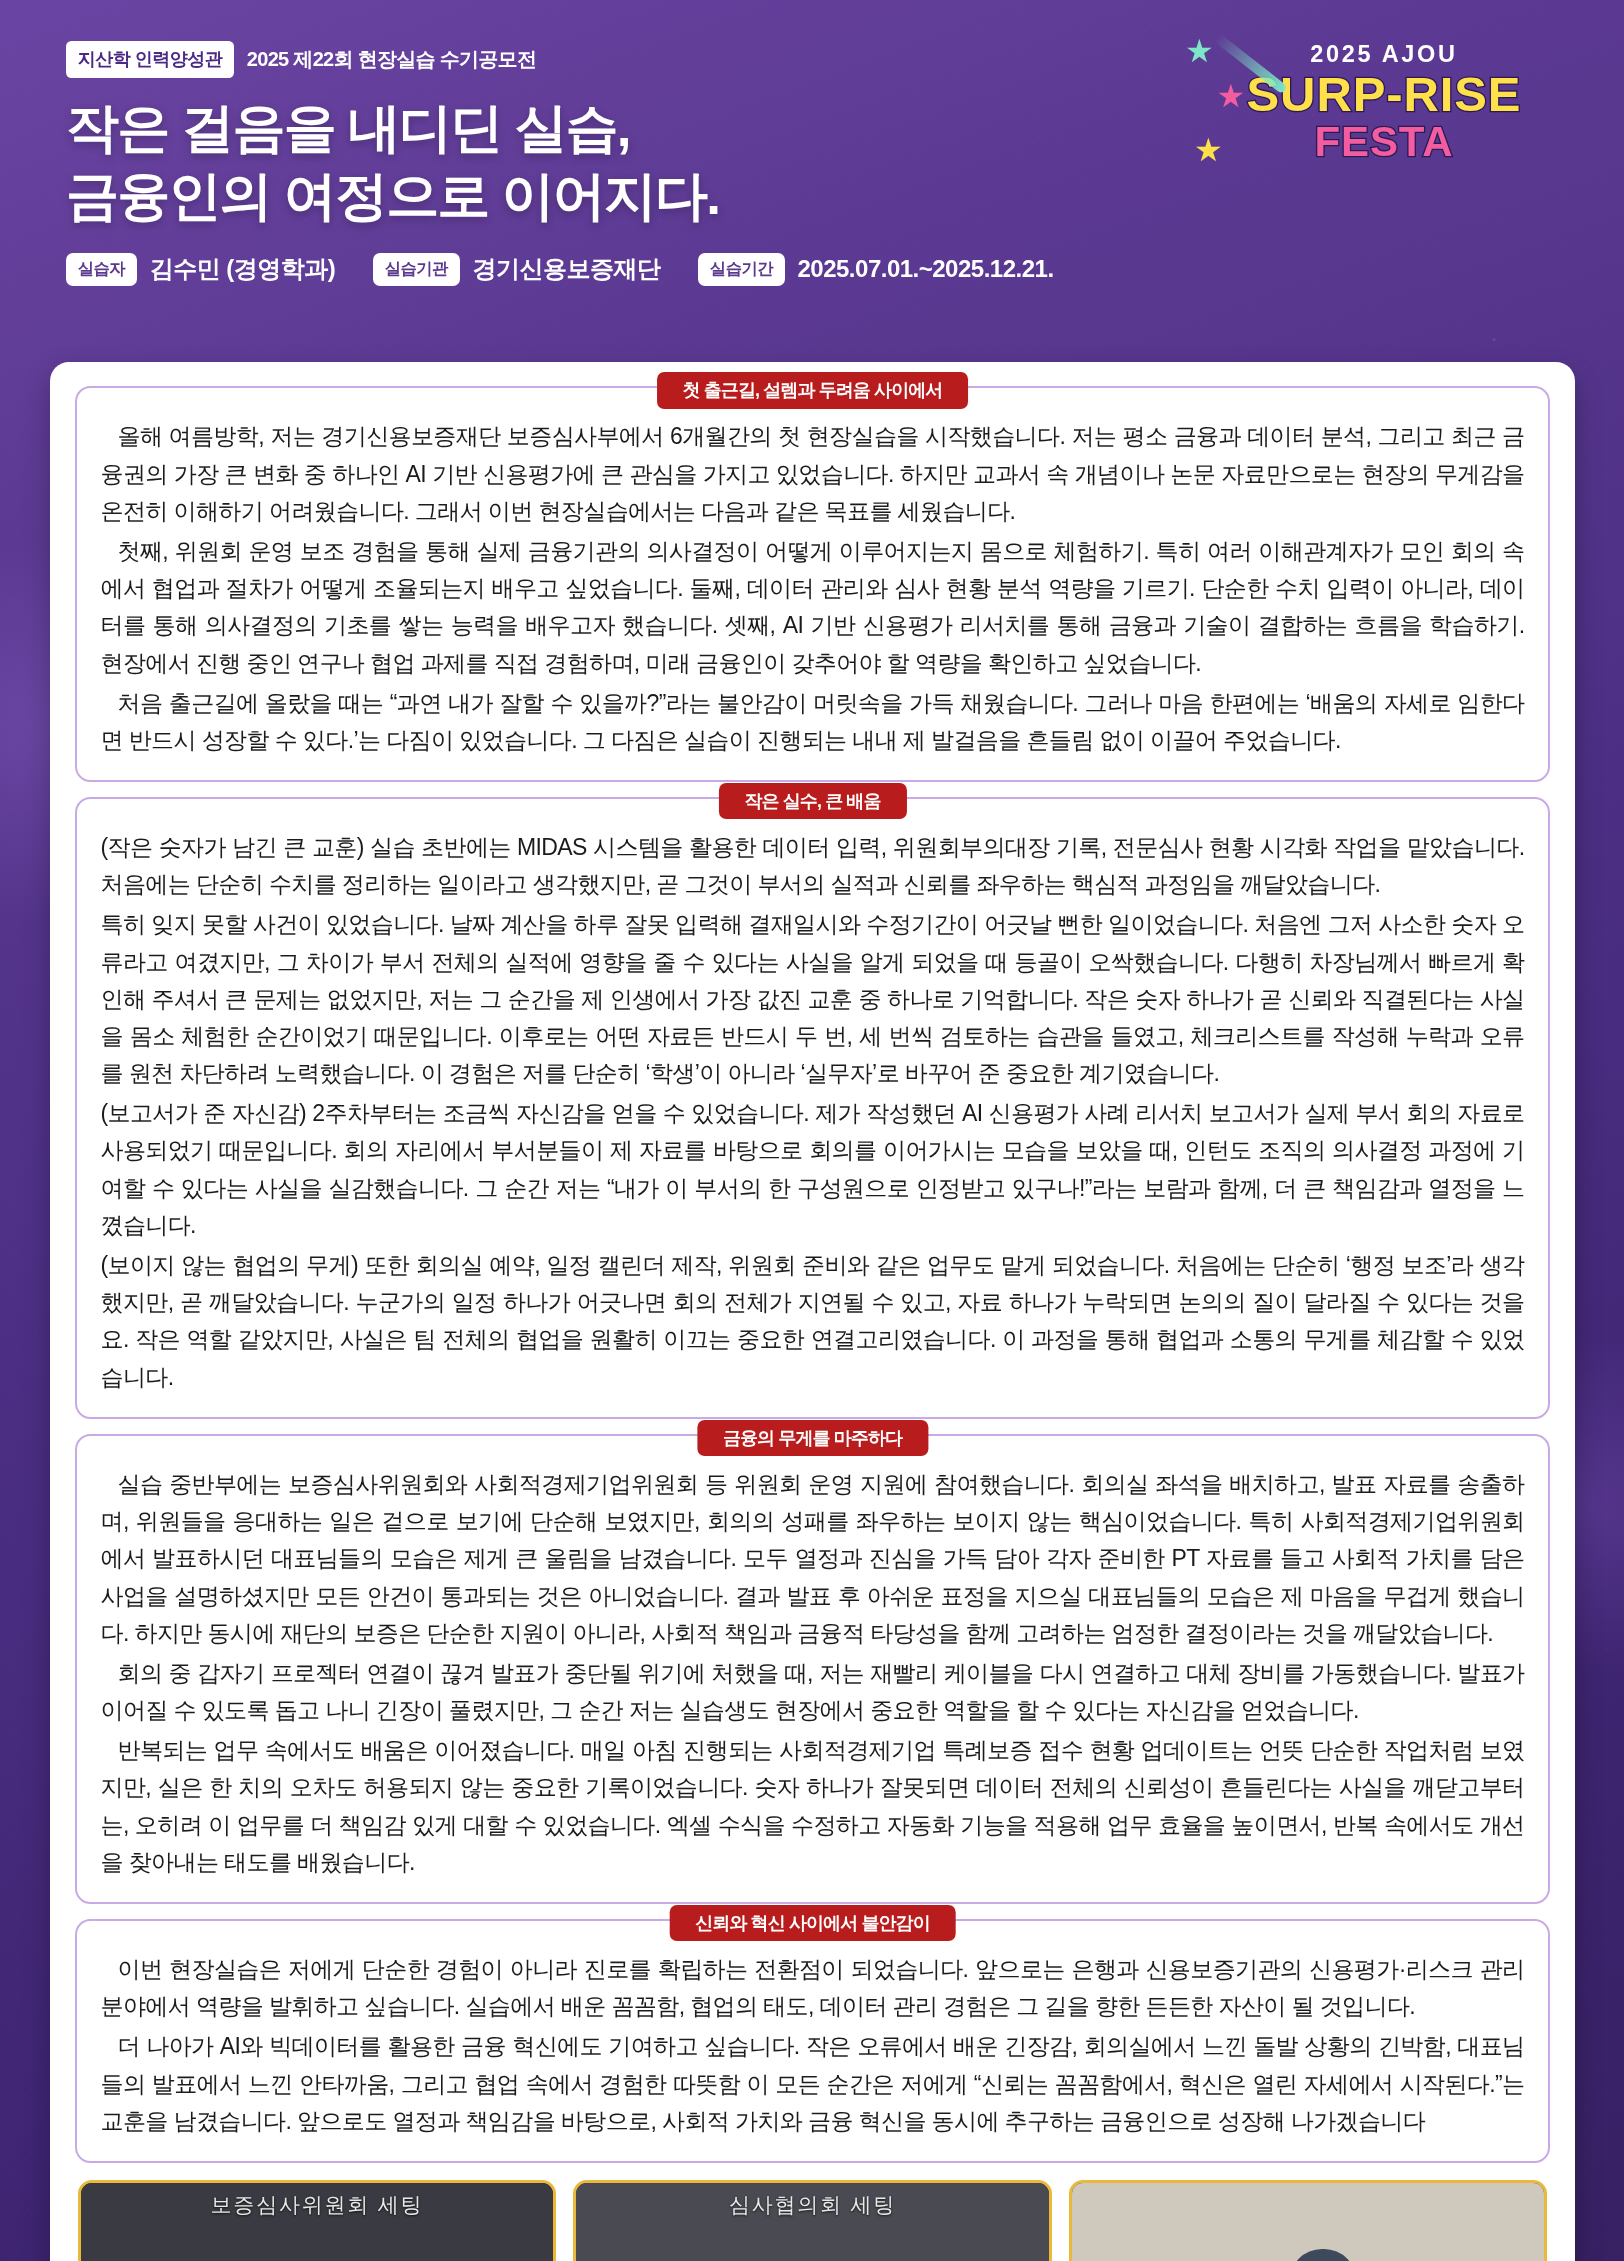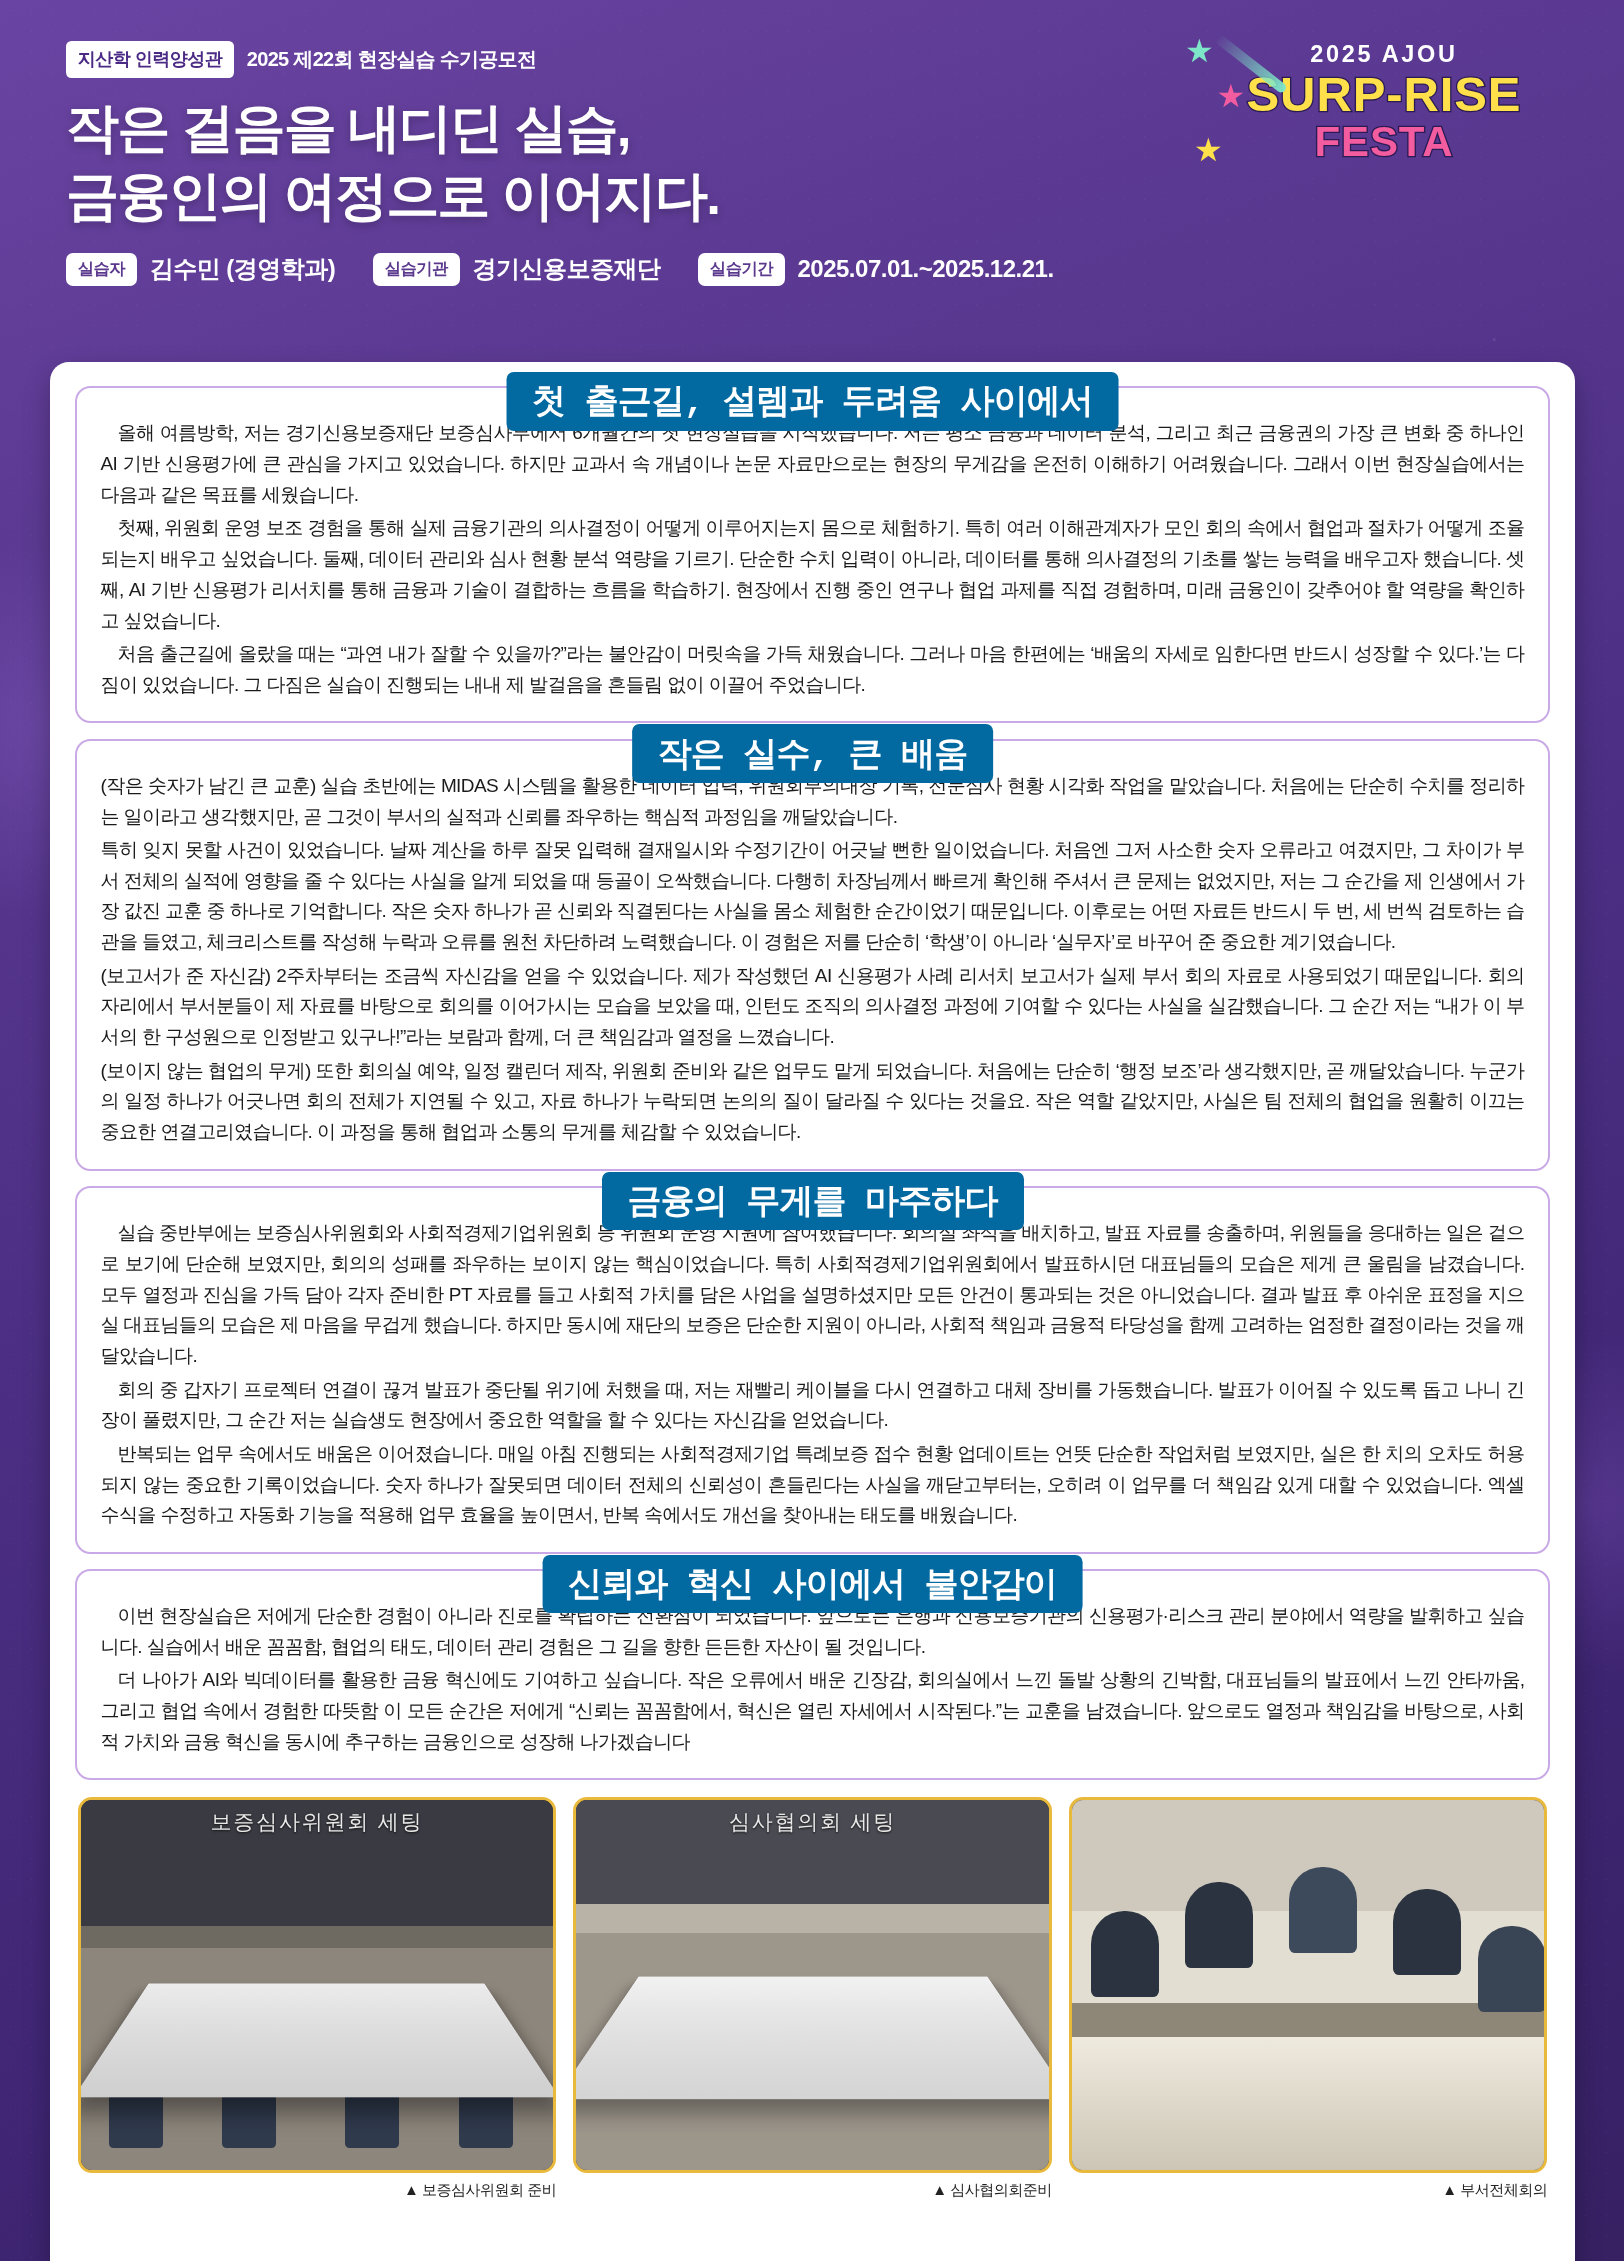--- a/index.html
+++ b/index.html
@@ -155,33 +155,32 @@
     border: 2.3px solid #c9a9e6;
     border-radius: 15.4px;
     padding: 30px 23.5px 18px 23.5px;
     position: relative;
   }
   .section-title {
     position: absolute;
     top: -16.3px;
     left: 50%;
     transform: translateX(-50%);
-    background: #0369a1;
-    color: #ffffff;
-    font-size: 34px;
+    background: #b91c1c;
+    color: #ffffff;
+    font-size: 18px;
     font-weight: bold;
     letter-spacing: -0.9px;
     padding: 6.3px 26px;
     border-radius: 7.2px;
     white-space: nowrap;
-    font-family: Liberation Mono, monospace;
   }
   .para {
     color: #1b1b1b;
-    font-size: 19px;
+    font-size: 23px;
     line-height: 1.62;
     letter-spacing: -0.6px;
     text-align: justify;
     margin: 0 0 2.7px 0;
     text-indent: 17px;
   }
   .para.noindent { text-indent: 0; }
 
   
   .photos {

